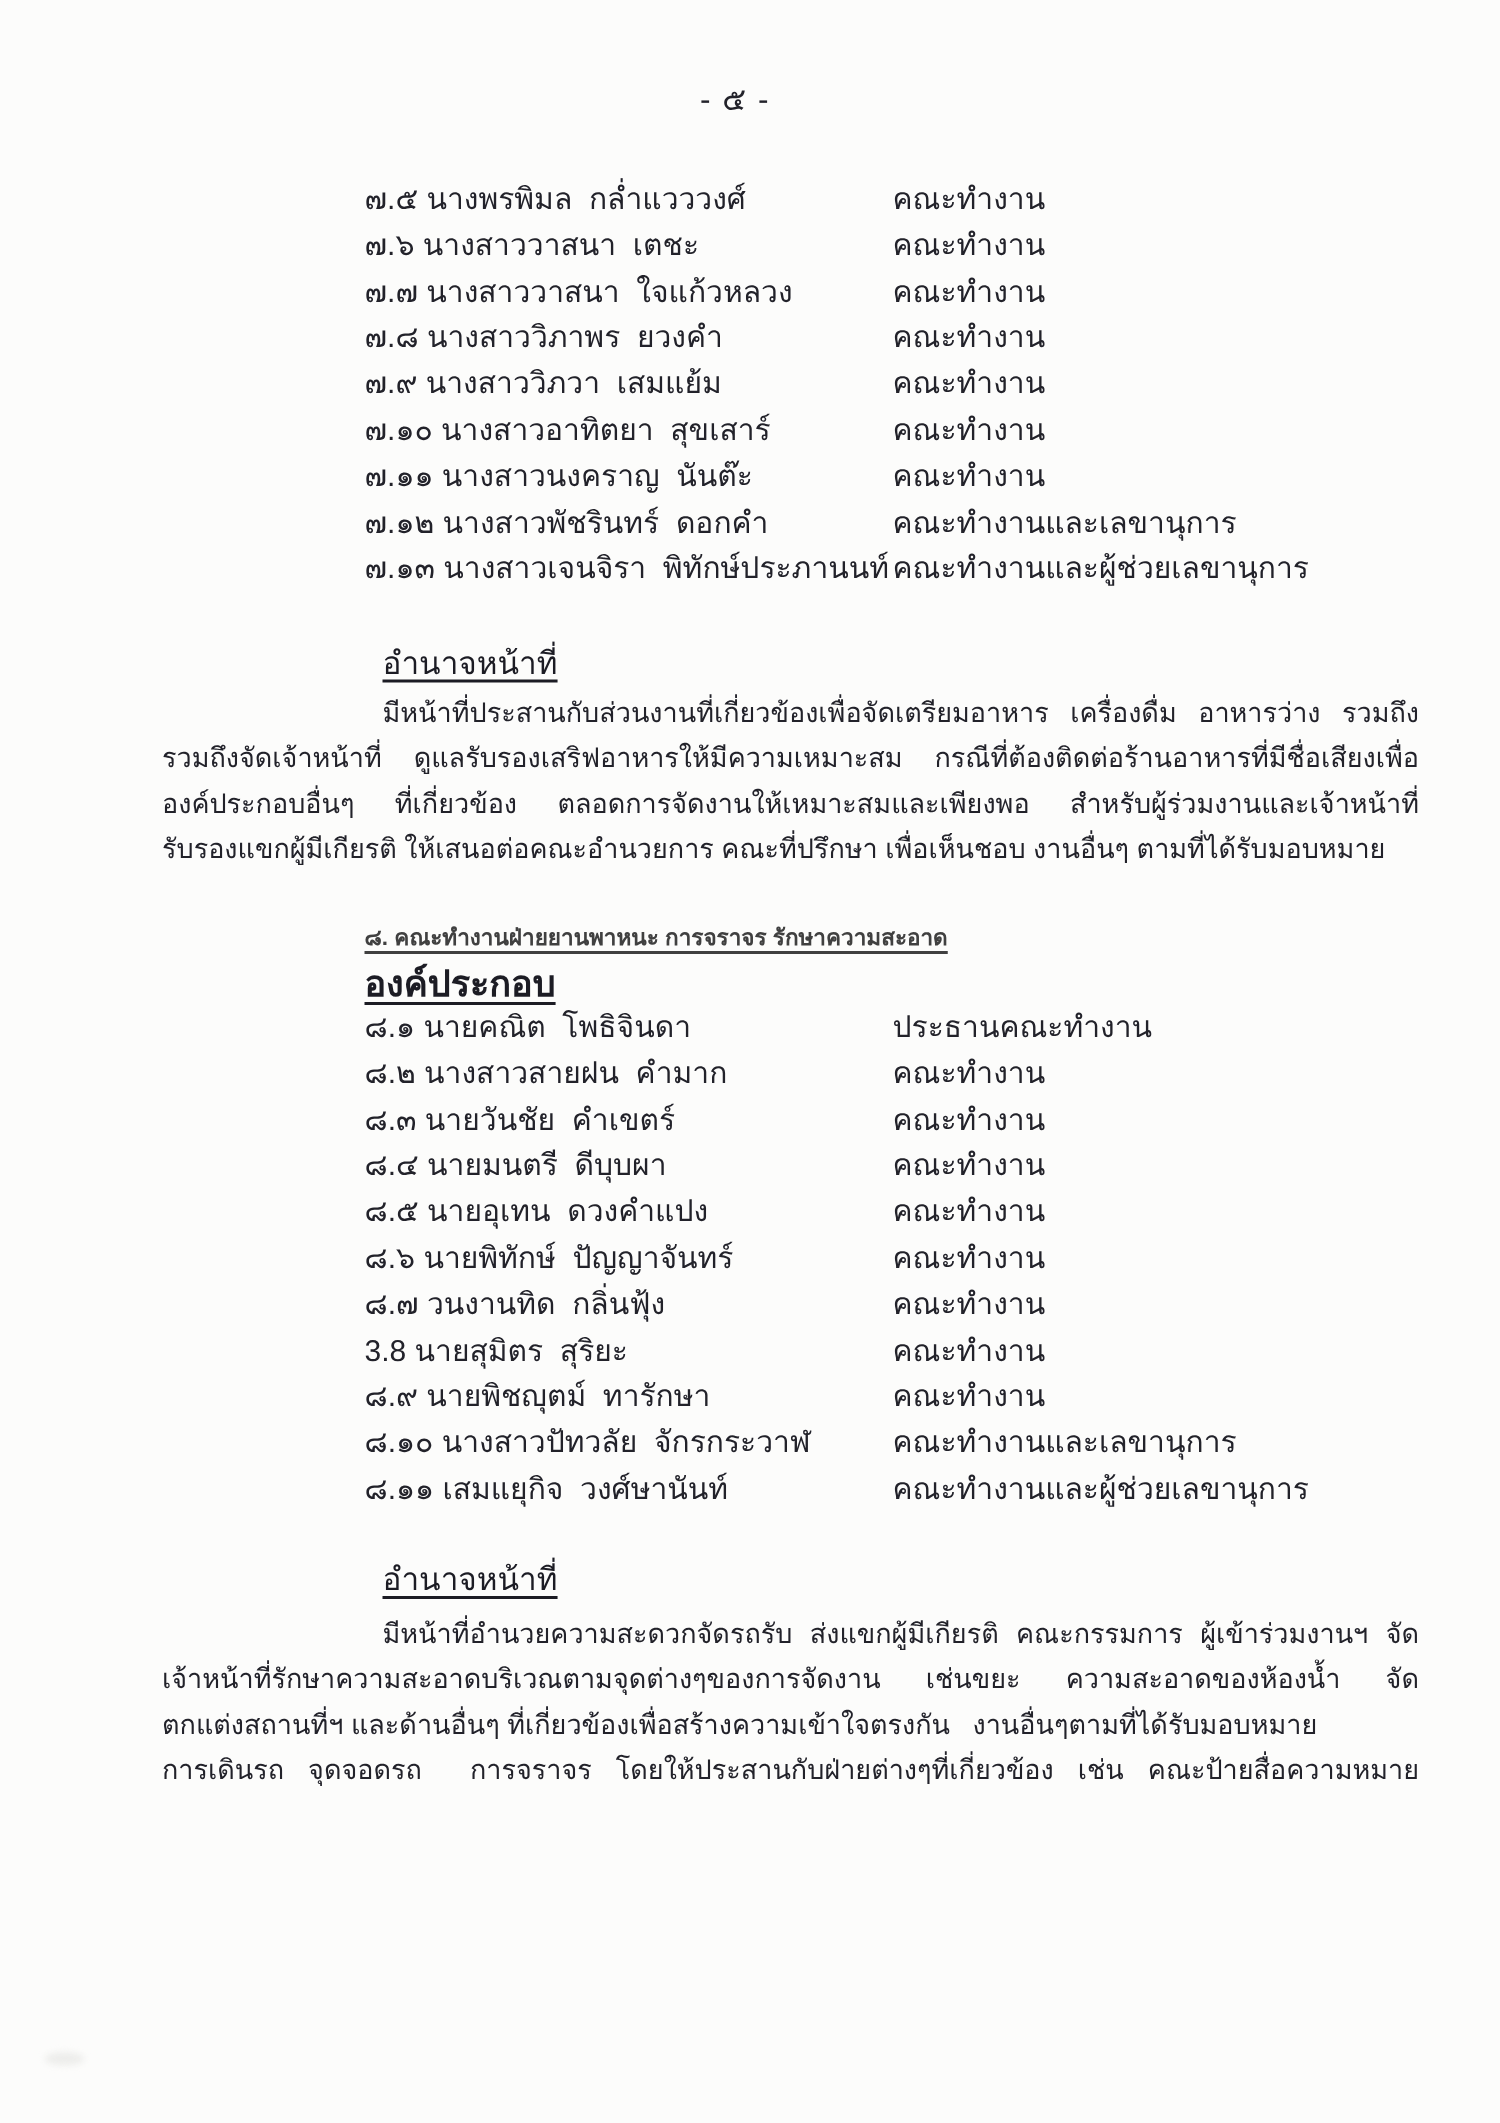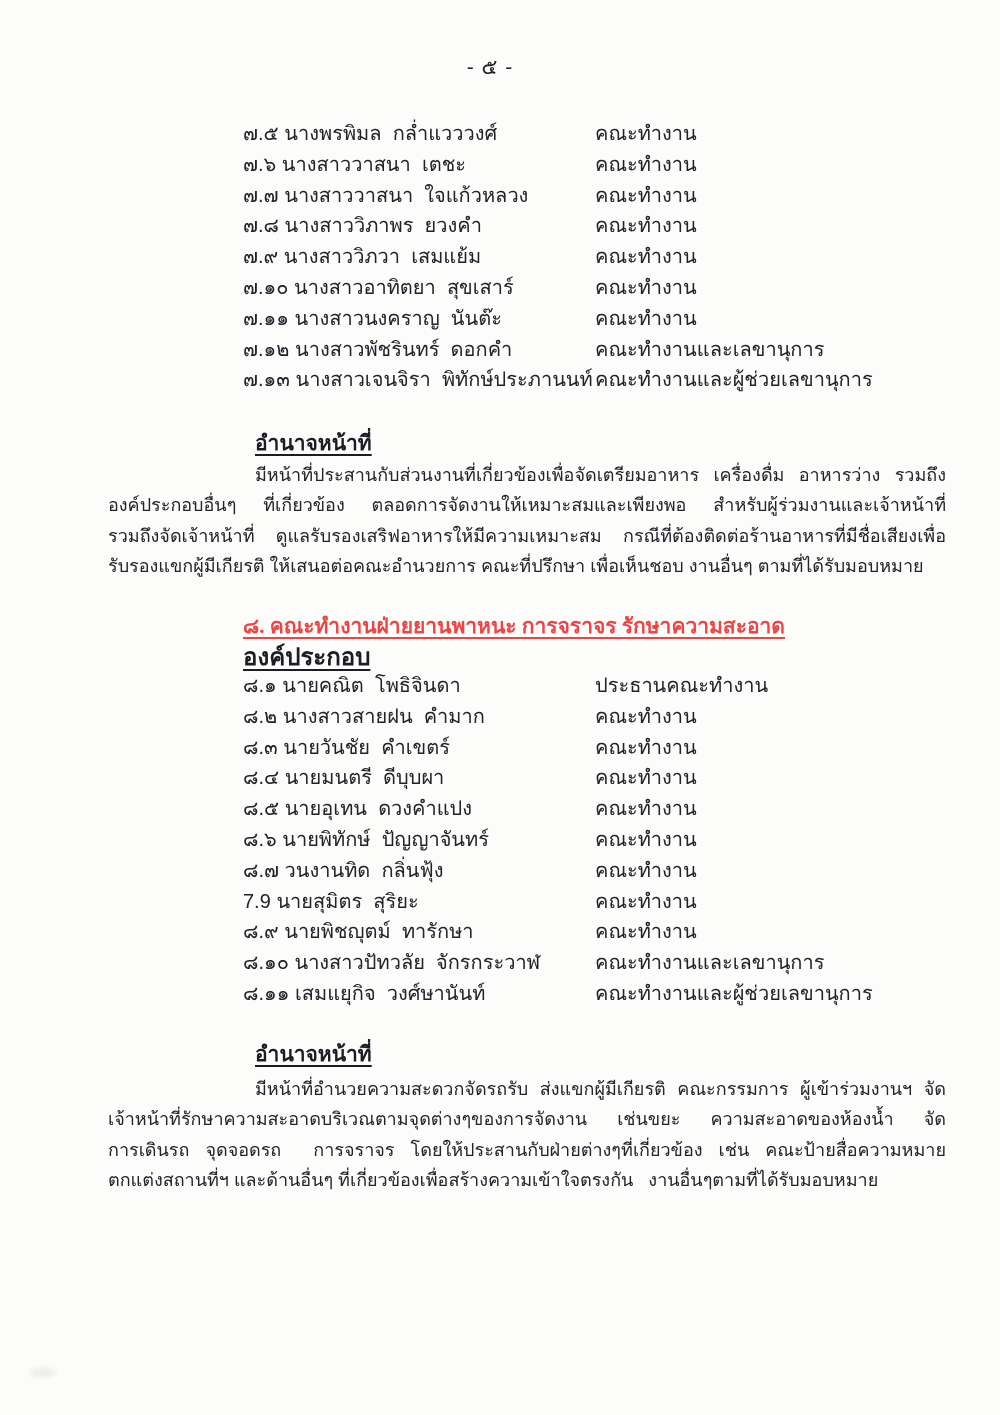--- a/index.html
+++ b/index.html
@@ -23,29 +23,29 @@
   .member-list{ position:absolute; left:243px; right:0; }
   .member-list.l7{ top:118px; }
   .member-list.l8{ top:670px; }
   .mrow{ position:relative; height:30.8px; line-height:30.8px;
          font-size:20px; white-space:pre; }
   .mrow .role{ position:absolute; left:352px; top:0; white-space:pre; }
 
   
   .duty-heading{
     position:absolute; left:255px; font-size:21px; line-height:30px;
-    font-weight:700; color:#1c1c24;
+    font-weight:400; color:#1c1c24;
     text-decoration:underline; text-decoration-thickness:1.5px; text-underline-offset:4px;
   }
   .dh1{ top:428px; }
   .dh2{ top:1039px; }
   .sec8-title{
-    position:absolute; left:243px; top:611px; font-size:21px; line-height:30px;
-    font-weight:700; color:#ef4444;
-    text-decoration:underline; text-decoration-thickness:1.5px; text-underline-offset:4px;font-family:Liberation Serif, serif;
+    position:absolute; left:243px; top:611px; font-size:15px; line-height:30px;
+    font-weight:700; color:#404040;
+    text-decoration:underline; text-decoration-thickness:1.5px; text-underline-offset:4px;
   }
   .sec8-comp{
     position:absolute; left:243px; top:642px; font-size:24px; line-height:30px;
     font-weight:700; color:#1c1c24;
     text-decoration:underline; text-decoration-thickness:1.5px; text-underline-offset:4px;
   }
 
   
   .duty-para{ position:absolute; left:108px; width:838px; font-size:18px; }
   .p1{ top:460px; }
@@ -77,44 +77,44 @@
     <div class="mrow"><span>๗.๙</span> <span>นางสาววิภวา  เสมแย้ม</span><span class="role">คณะทำงาน</span></div>
     <div class="mrow"><span>๗.๑๐</span> <span>นางสาวอาทิตยา  สุขเสาร์</span><span class="role">คณะทำงาน</span></div>
     <div class="mrow"><span>๗.๑๑</span> <span>นางสาวนงคราญ  นันต๊ะ</span><span class="role">คณะทำงาน</span></div>
     <div class="mrow"><span>๗.๑๒</span> <span>นางสาวพัชรินทร์  ดอกคำ</span><span class="role">คณะทำงานและเลขานุการ</span></div>
     <div class="mrow"><span>๗.๑๓</span> <span>นางสาวเจนจิรา  พิทักษ์ประภานนท์</span><span class="role">คณะทำงานและผู้ช่วยเลขานุการ</span></div>
   </section>
 
   <h3 class="duty-heading dh1">อำนาจหน้าที่</h3>
   <div class="duty-para p1">
     <div class="pline first">มีหน้าที่ประสานกับส่วนงานที่เกี่ยวข้องเพื่อจัดเตรียมอาหาร เครื่องดื่ม อาหารว่าง รวมถึง</div>
+    <div class="pline">รวมถึงจัดเจ้าหน้าที่ ดูแลรับรองเสริฟอาหารให้มีความเหมาะสม กรณีที่ต้องติดต่อร้านอาหารที่มีชื่อเสียงเพื่อ</div>
     <div class="pline">องค์ประกอบอื่นๆ ที่เกี่ยวข้อง ตลอดการจัดงานให้เหมาะสมและเพียงพอ สำหรับผู้ร่วมงานและเจ้าหน้าที่</div>
-    <div class="pline">รวมถึงจัดเจ้าหน้าที่ ดูแลรับรองเสริฟอาหารให้มีความเหมาะสม กรณีที่ต้องติดต่อร้านอาหารที่มีชื่อเสียงเพื่อ</div>
     <div class="pline last">รับรองแขกผู้มีเกียรติ ให้เสนอต่อคณะอำนวยการ คณะที่ปรึกษา เพื่อเห็นชอบ งานอื่นๆ ตามที่ได้รับมอบหมาย</div>
   </div>
 
   <h2 class="sec8-title">๘. คณะทำงานฝ่ายยานพาหนะ การจราจร รักษาความสะอาด</h2>
   <h3 class="sec8-comp">องค์ประกอบ</h3>
 
   <section class="member-list l8">
     <div class="mrow"><span>๘.๑</span> <span>นายคณิต  โพธิจินดา</span><span class="role">ประธานคณะทำงาน</span></div>
     <div class="mrow"><span>๘.๒</span> <span>นางสาวสายฝน  คำมาก</span><span class="role">คณะทำงาน</span></div>
     <div class="mrow"><span>๘.๓</span> <span>นายวันชัย  คำเขตร์</span><span class="role">คณะทำงาน</span></div>
     <div class="mrow"><span>๘.๔</span> <span>นายมนตรี  ดีบุบผา</span><span class="role">คณะทำงาน</span></div>
     <div class="mrow"><span>๘.๕</span> <span>นายอุเทน  ดวงคำแปง</span><span class="role">คณะทำงาน</span></div>
     <div class="mrow"><span>๘.๖</span> <span>นายพิทักษ์  ปัญญาจันทร์</span><span class="role">คณะทำงาน</span></div>
     <div class="mrow"><span>๘.๗</span> <span>วนงานทิด  กลิ่นฟุ้ง</span><span class="role">คณะทำงาน</span></div>
-    <div class="mrow"><span>7.9</span> <span>นายสุมิตร  สุริยะ</span><span class="role">คณะทำงาน</span></div>
+    <div class="mrow"><span>3.8</span> <span>นายสุมิตร  สุริยะ</span><span class="role">คณะทำงาน</span></div>
     <div class="mrow"><span>๘.๙</span> <span>นายพิชญุตม์  ทารักษา</span><span class="role">คณะทำงาน</span></div>
     <div class="mrow"><span>๘.๑๐</span> <span>นางสาวปัทวลัย  จักรกระวาฬ</span><span class="role">คณะทำงานและเลขานุการ</span></div>
     <div class="mrow"><span>๘.๑๑</span> <span>เสมแยุกิจ  วงศ์ษานันท์</span><span class="role">คณะทำงานและผู้ช่วยเลขานุการ</span></div>
   </section>
 
   <h3 class="duty-heading dh2">อำนาจหน้าที่</h3>
   <div class="duty-para p2">
     <div class="pline first">มีหน้าที่อำนวยความสะดวกจัดรถรับ ส่งแขกผู้มีเกียรติ คณะกรรมการ ผู้เข้าร่วมงานฯ จัด</div>
     <div class="pline">เจ้าหน้าที่รักษาความสะอาดบริเวณตามจุดต่างๆของการจัดงาน เช่นขยะ ความสะอาดของห้องน้ำ จัด</div>
+    <div class="pline last">ตกแต่งสถานที่ฯ และด้านอื่นๆ ที่เกี่ยวข้องเพื่อสร้างความเข้าใจตรงกัน   งานอื่นๆตามที่ได้รับมอบหมาย</div>
     <div class="pline">การเดินรถ จุดจอดรถ  การจราจร โดยให้ประสานกับฝ่ายต่างๆที่เกี่ยวข้อง เช่น คณะป้ายสื่อความหมาย</div>
-    <div class="pline last">ตกแต่งสถานที่ฯ และด้านอื่นๆ ที่เกี่ยวข้องเพื่อสร้างความเข้าใจตรงกัน   งานอื่นๆตามที่ได้รับมอบหมาย</div>
   </div>
 
   <div class="scan-smudge"></div>
 </div>
 
 </body></html>

